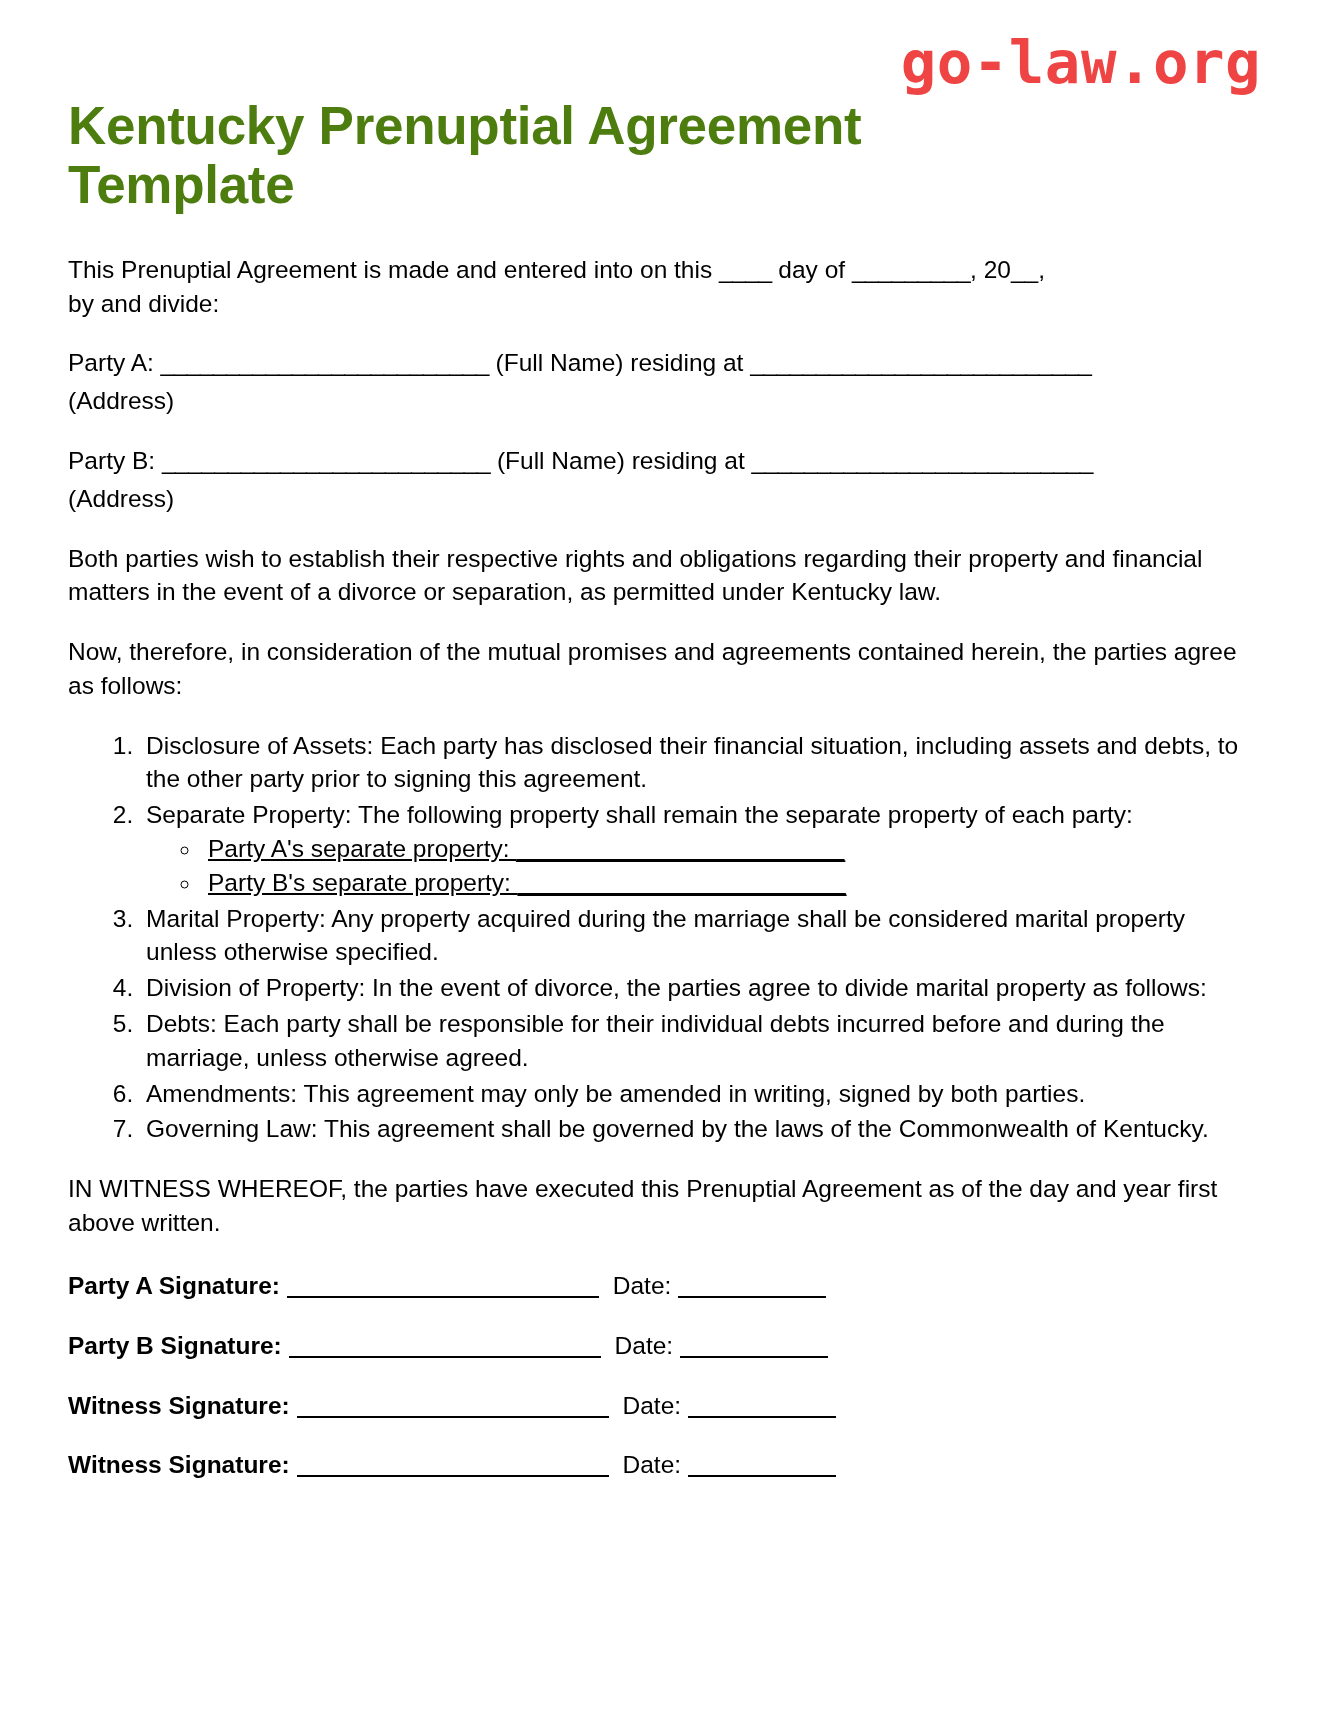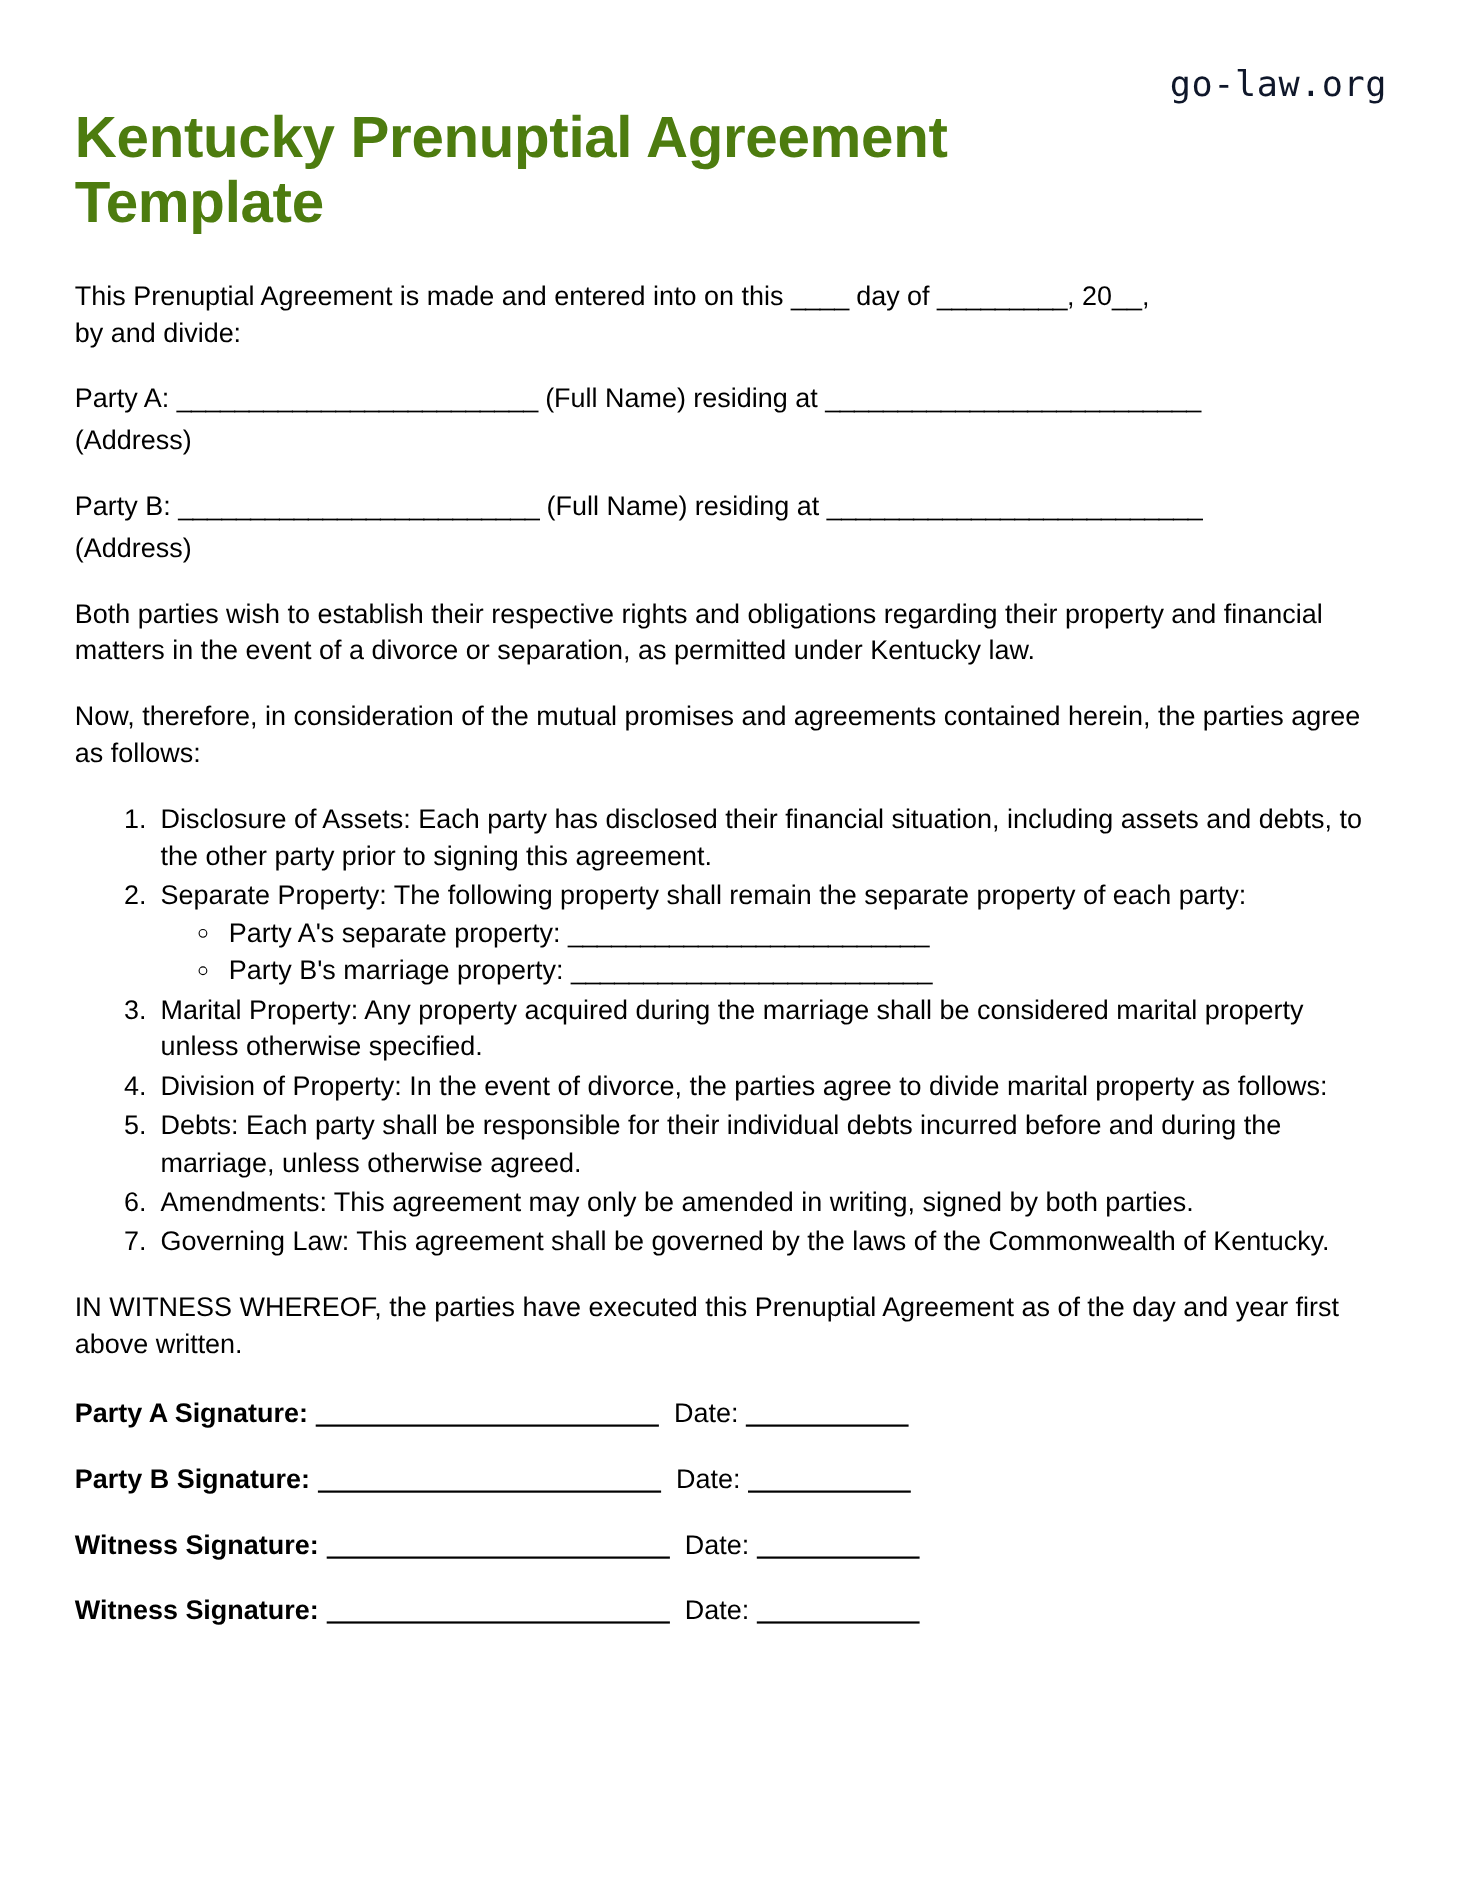--- a/index.html
+++ b/index.html
@@ -26,24 +26,24 @@
   
   .brand-row {
     height: 92px;
     display: flex;
     align-items: flex-end;
     justify-content: flex-end;
     padding-right: 0px;
   }
   .brand {
     font-family: "DejaVu Sans Mono", "Liberation Mono", monospace;
-    font-size: 32px;
-    font-weight: 400;
+    font-size: 59px;
+    font-weight: 700;
     letter-spacing: 0.5px;
-    color: #0f172a;
+    color: #ef4444;
     line-height: 1;
   }
 
   
   .doc-title {
     font-size: 53px;
     font-weight: bold;
     line-height: 1.12;
     letter-spacing: -0.3px;
     margin: 4px 0 0 0;
@@ -86,20 +86,21 @@
   }
   ul.sub-list {
     margin: 0;
     padding-left: 56px;
     list-style-type: circle;
   }
   ul.sub-list > li {
     margin: 0;
     padding-left: 6px;
     line-height: 1.38;
+    text-decoration: underline;
   }
 
   
   .sig-block {
     margin-top: 30px;
   }
   .sig-row {
     margin: 0 0 28px 0;
     font-size: 24.5px;
     line-height: 1.3;
@@ -155,21 +156,21 @@
     <p class="addr-line">(Address)</p>
 
     <p class="para">Both parties wish to establish their respective rights and obligations regarding their property and financial matters in the event of a divorce or separation, as permitted under Kentucky law.</p>
 
     <p class="para">Now, therefore, in consideration of the mutual promises and agreements contained herein, the parties agree as follows:</p>
 
     <ol class="main-list">
         <li><b>Disclosure of Assets:</b><span> Each party has disclosed their financial situation, including assets and debts, to the other party prior to signing this agreement.</span></li>
         <li><b>Separate Property:</b><span> The following property shall remain the separate property of each party:</span><ul class="sub-list">
             <li><span>Party A's separate property: </span><span class="blank">_________________________</span></li>
-            <li><span>Party B's marriage property: </span><span class="blank">_________________________</span></li>
+            <li><span>Party B's separate property: </span><span class="blank">_________________________</span></li>
           </ul></li>
         <li><b>Marital Property:</b><span> Any property acquired during the marriage shall be considered marital property unless otherwise specified.</span></li>
         <li><b>Division of Property:</b><span> In the event of divorce, the parties agree to divide marital property as follows:</span></li>
         <li><b>Debts:</b><span> Each party shall be responsible for their individual debts incurred before and during the marriage, unless otherwise agreed.</span></li>
         <li><b>Amendments:</b><span> This agreement may only be amended in writing, signed by both parties.</span></li>
         <li><b>Governing Law:</b><span> This agreement shall be governed by the laws of the Commonwealth of Kentucky.</span></li>
       </ol>
 
     <p class="para">IN WITNESS WHEREOF, the parties have executed this Prenuptial Agreement as of the day and year first above written.</p>
 

